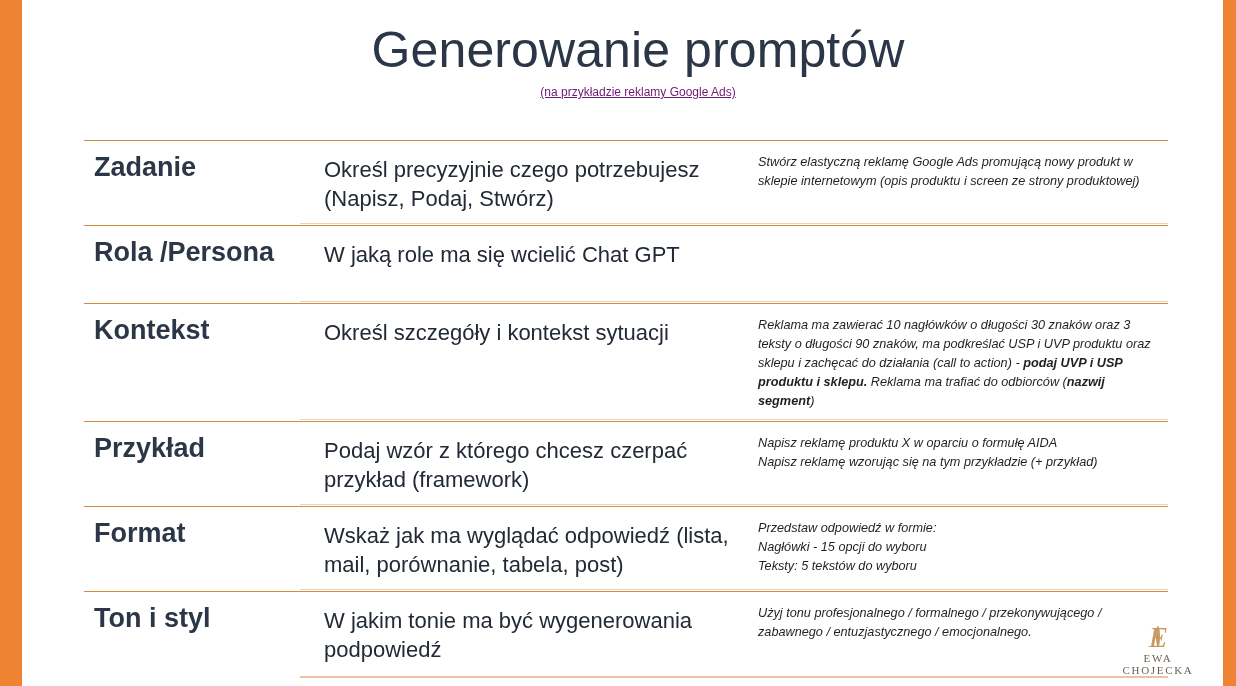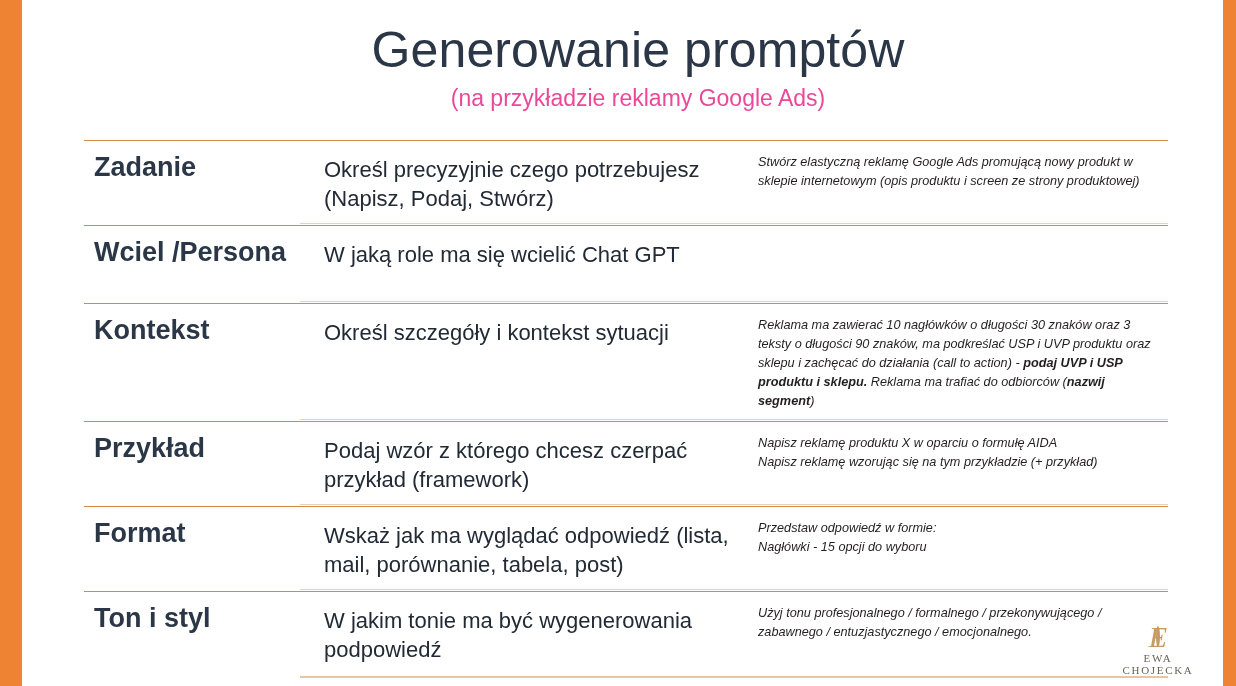--- a/index.html
+++ b/index.html
@@ -37,25 +37,26 @@
   }
   .title {
     font-size: 50px;
     font-weight: 400;
     color: #2b3647;
     letter-spacing: 0.1px;
     line-height: 1.12;
     margin: 0;
   }
   .subtitle {
-    font-size: 23px;
-    font-weight: 400;
-    color: #ec4899;
+    font-size: 12px;
+    font-weight: 400;
+    color: #701a75;
     margin: 7px 0 0 0;
     line-height: 1.2;
+    text-decoration: underline;
   }
 
   .table {
     position: absolute;
     left: 84px;
     top: 140px;
     width: 1084px;
   }
   .row {
     position: relative;
@@ -212,21 +213,21 @@
 
   <div class="table" id="table-root">
       <div class="row r0 first">
         <div class="c-label">Zadanie</div>
         <div class="c-prompt">Określ precyzyjnie czego potrzebujesz (Napisz, Podaj, Stwórz)</div>
         <div class="c-example">
           <span class="ex-line"><span>Stwórz elastyczną reklamę Google Ads promującą nowy produkt w sklepie internetowym (opis produktu i screen ze strony produktowej)</span></span>
         </div>
       </div>
       <div class="row r1">
-        <div class="c-label">Wciel /Persona</div>
+        <div class="c-label">Rola /Persona</div>
         <div class="c-prompt">W jaką role ma się wcielić Chat GPT</div>
       </div>
       <div class="row r2">
         <div class="c-label">Kontekst</div>
         <div class="c-prompt">Określ szczegóły i kontekst sytuacji</div>
         <div class="c-example">
           <span class="ex-line"><span>Reklama ma zawierać 10 nagłówków o długości 30 znaków oraz 3 teksty o długości 90 znaków, ma podkreślać USP i UVP produktu oraz sklepu i zachęcać do działania (call to action) - </span><b>podaj UVP i USP produktu i sklepu.</b><span> Reklama ma trafiać do odbiorców (</span><b>nazwij segment</b><span>)</span></span>
         </div>
       </div>
       <div class="row r3">
@@ -236,20 +237,21 @@
           <span class="ex-line"><span>Napisz reklamę produktu X w oparciu o formułę AIDA</span></span>
           <span class="ex-line"><span>Napisz reklamę wzorując się na tym przykładzie (+ przykład)</span></span>
         </div>
       </div>
       <div class="row r4">
         <div class="c-label">Format</div>
         <div class="c-prompt">Wskaż jak ma wyglądać odpowiedź (lista, mail, porównanie, tabela, post)</div>
         <div class="c-example">
           <span class="ex-line"><span>Przedstaw odpowiedź w formie:</span></span>
           <span class="ex-line"><span>Nagłówki - 15 opcji do wyboru</span></span>
+          <span class="ex-line"><span>Teksty: 5 tekstów do wyboru</span></span>
         </div>
       </div>
       <div class="row r5">
         <div class="c-label">Ton i styl</div>
         <div class="c-prompt">W jakim tonie ma być wygenerowania podpowiedź</div>
         <div class="c-example">
           <span class="ex-line"><span>Użyj tonu profesjonalnego / formalnego / przekonywującego / zabawnego / entuzjastycznego / emocjonalnego.</span></span>
         </div>
       </div>
       <div class="row-end"></div>

